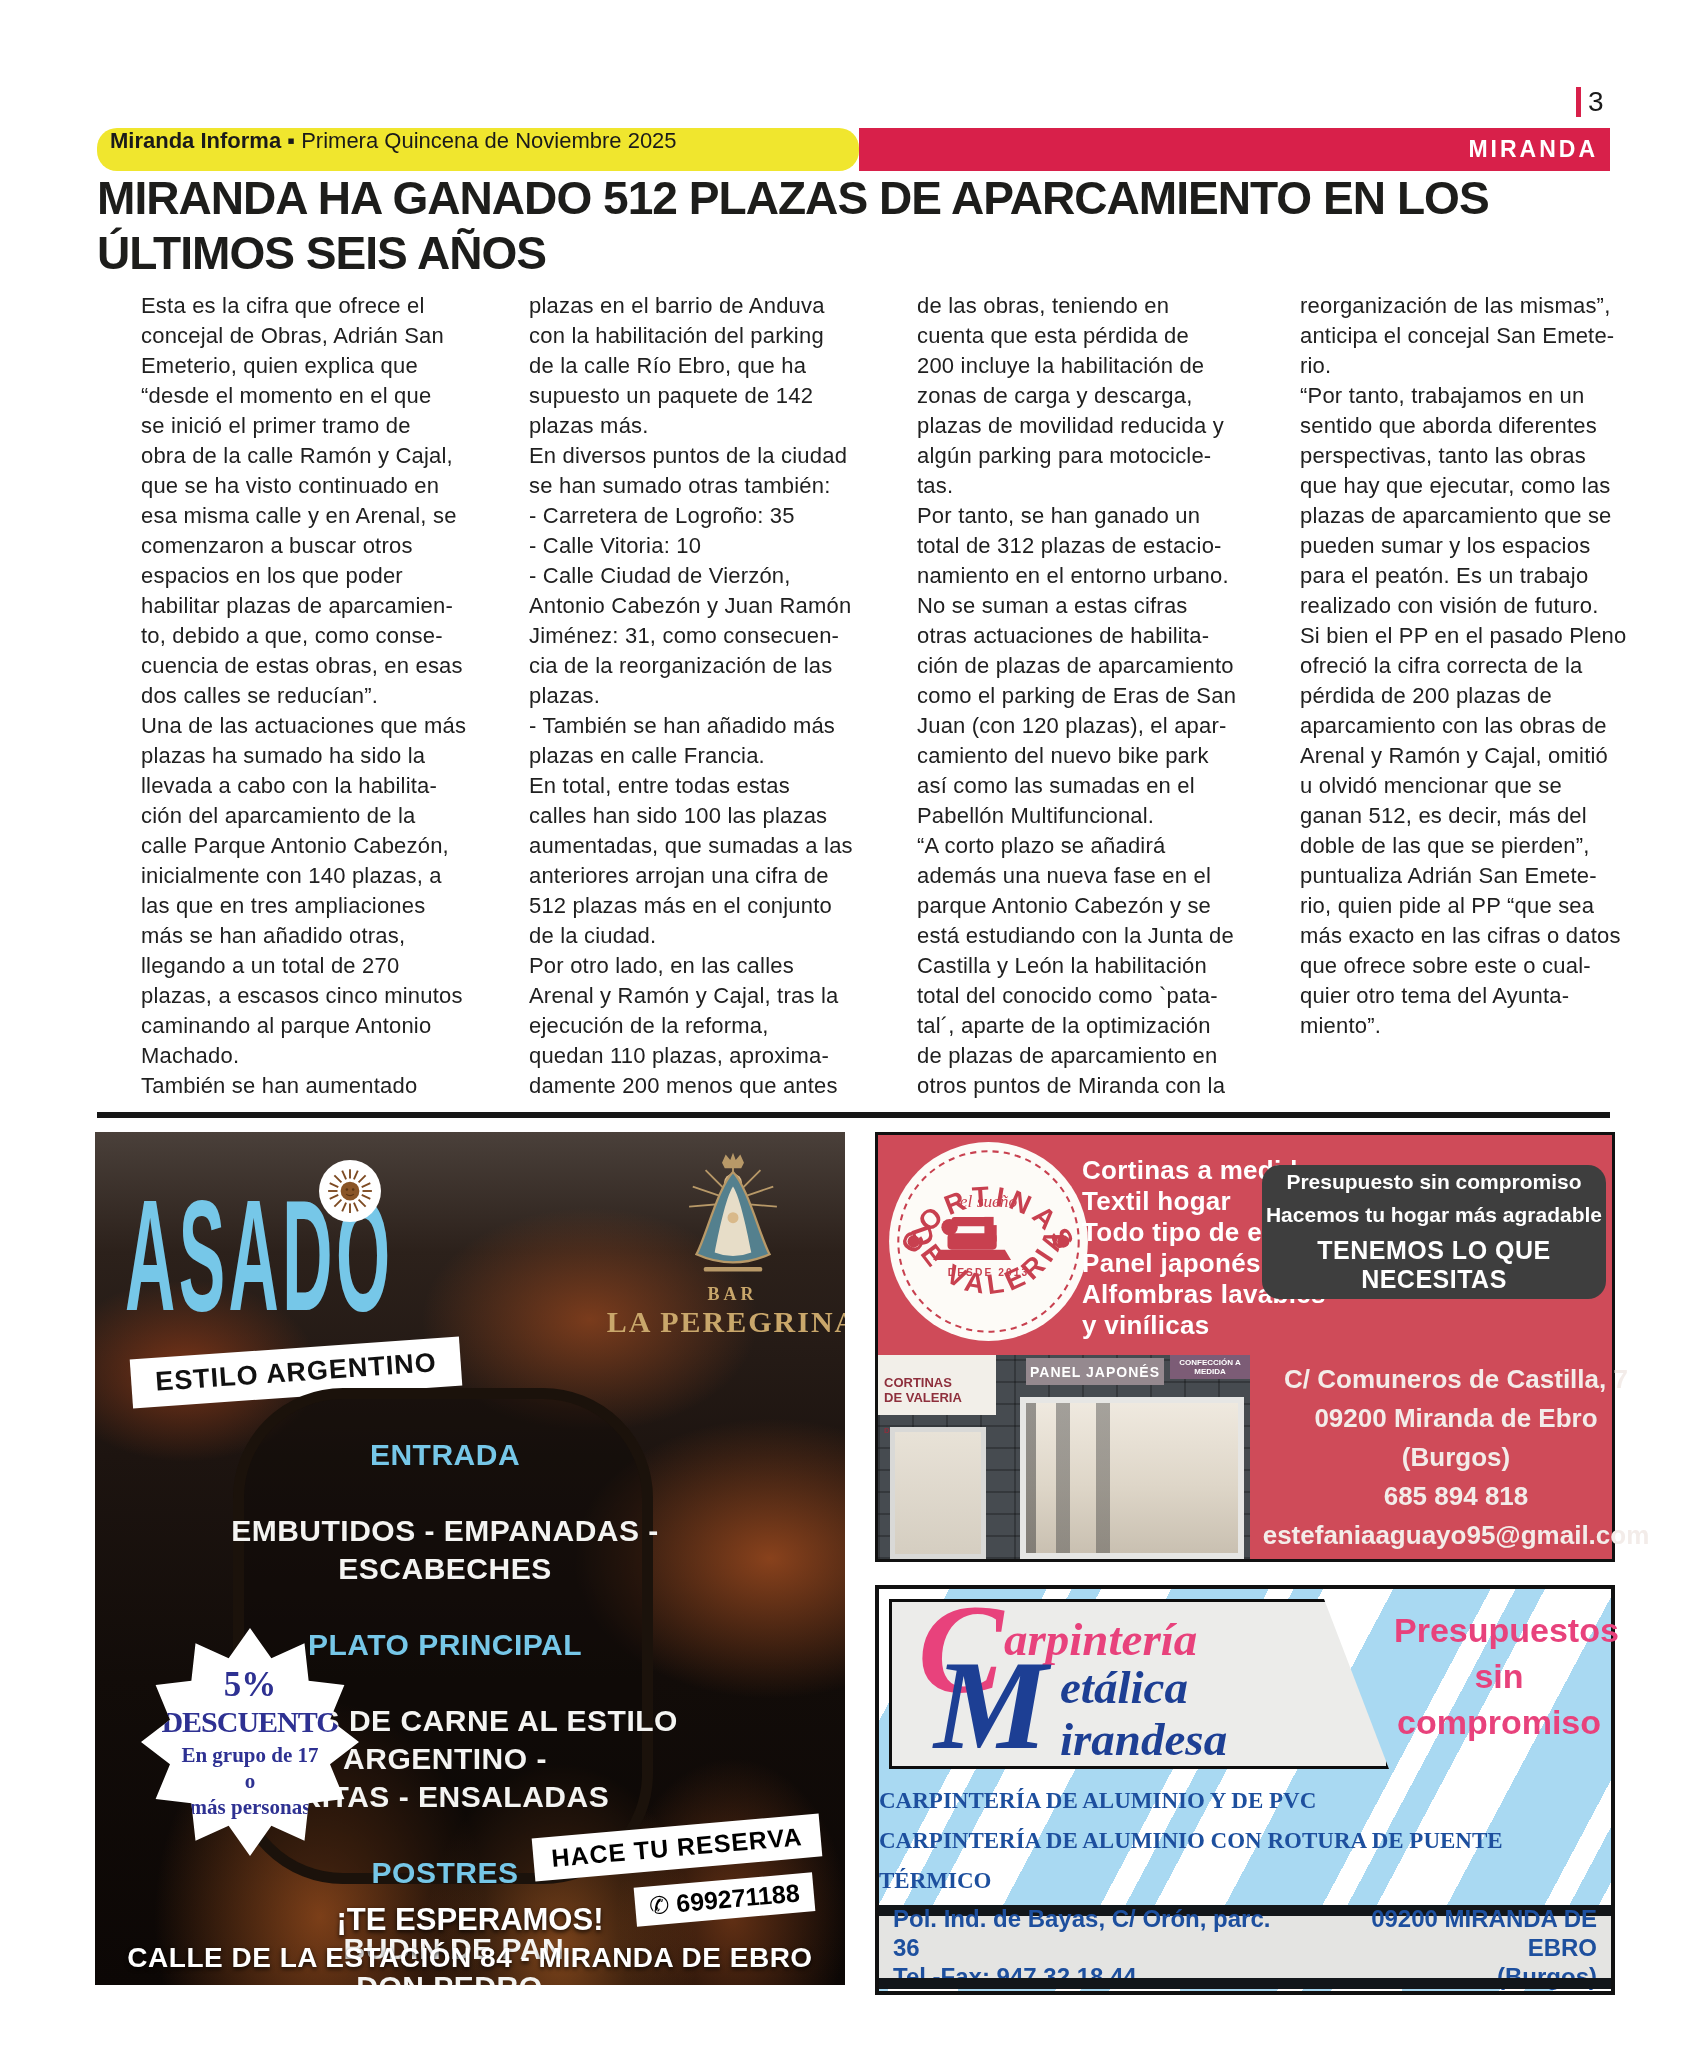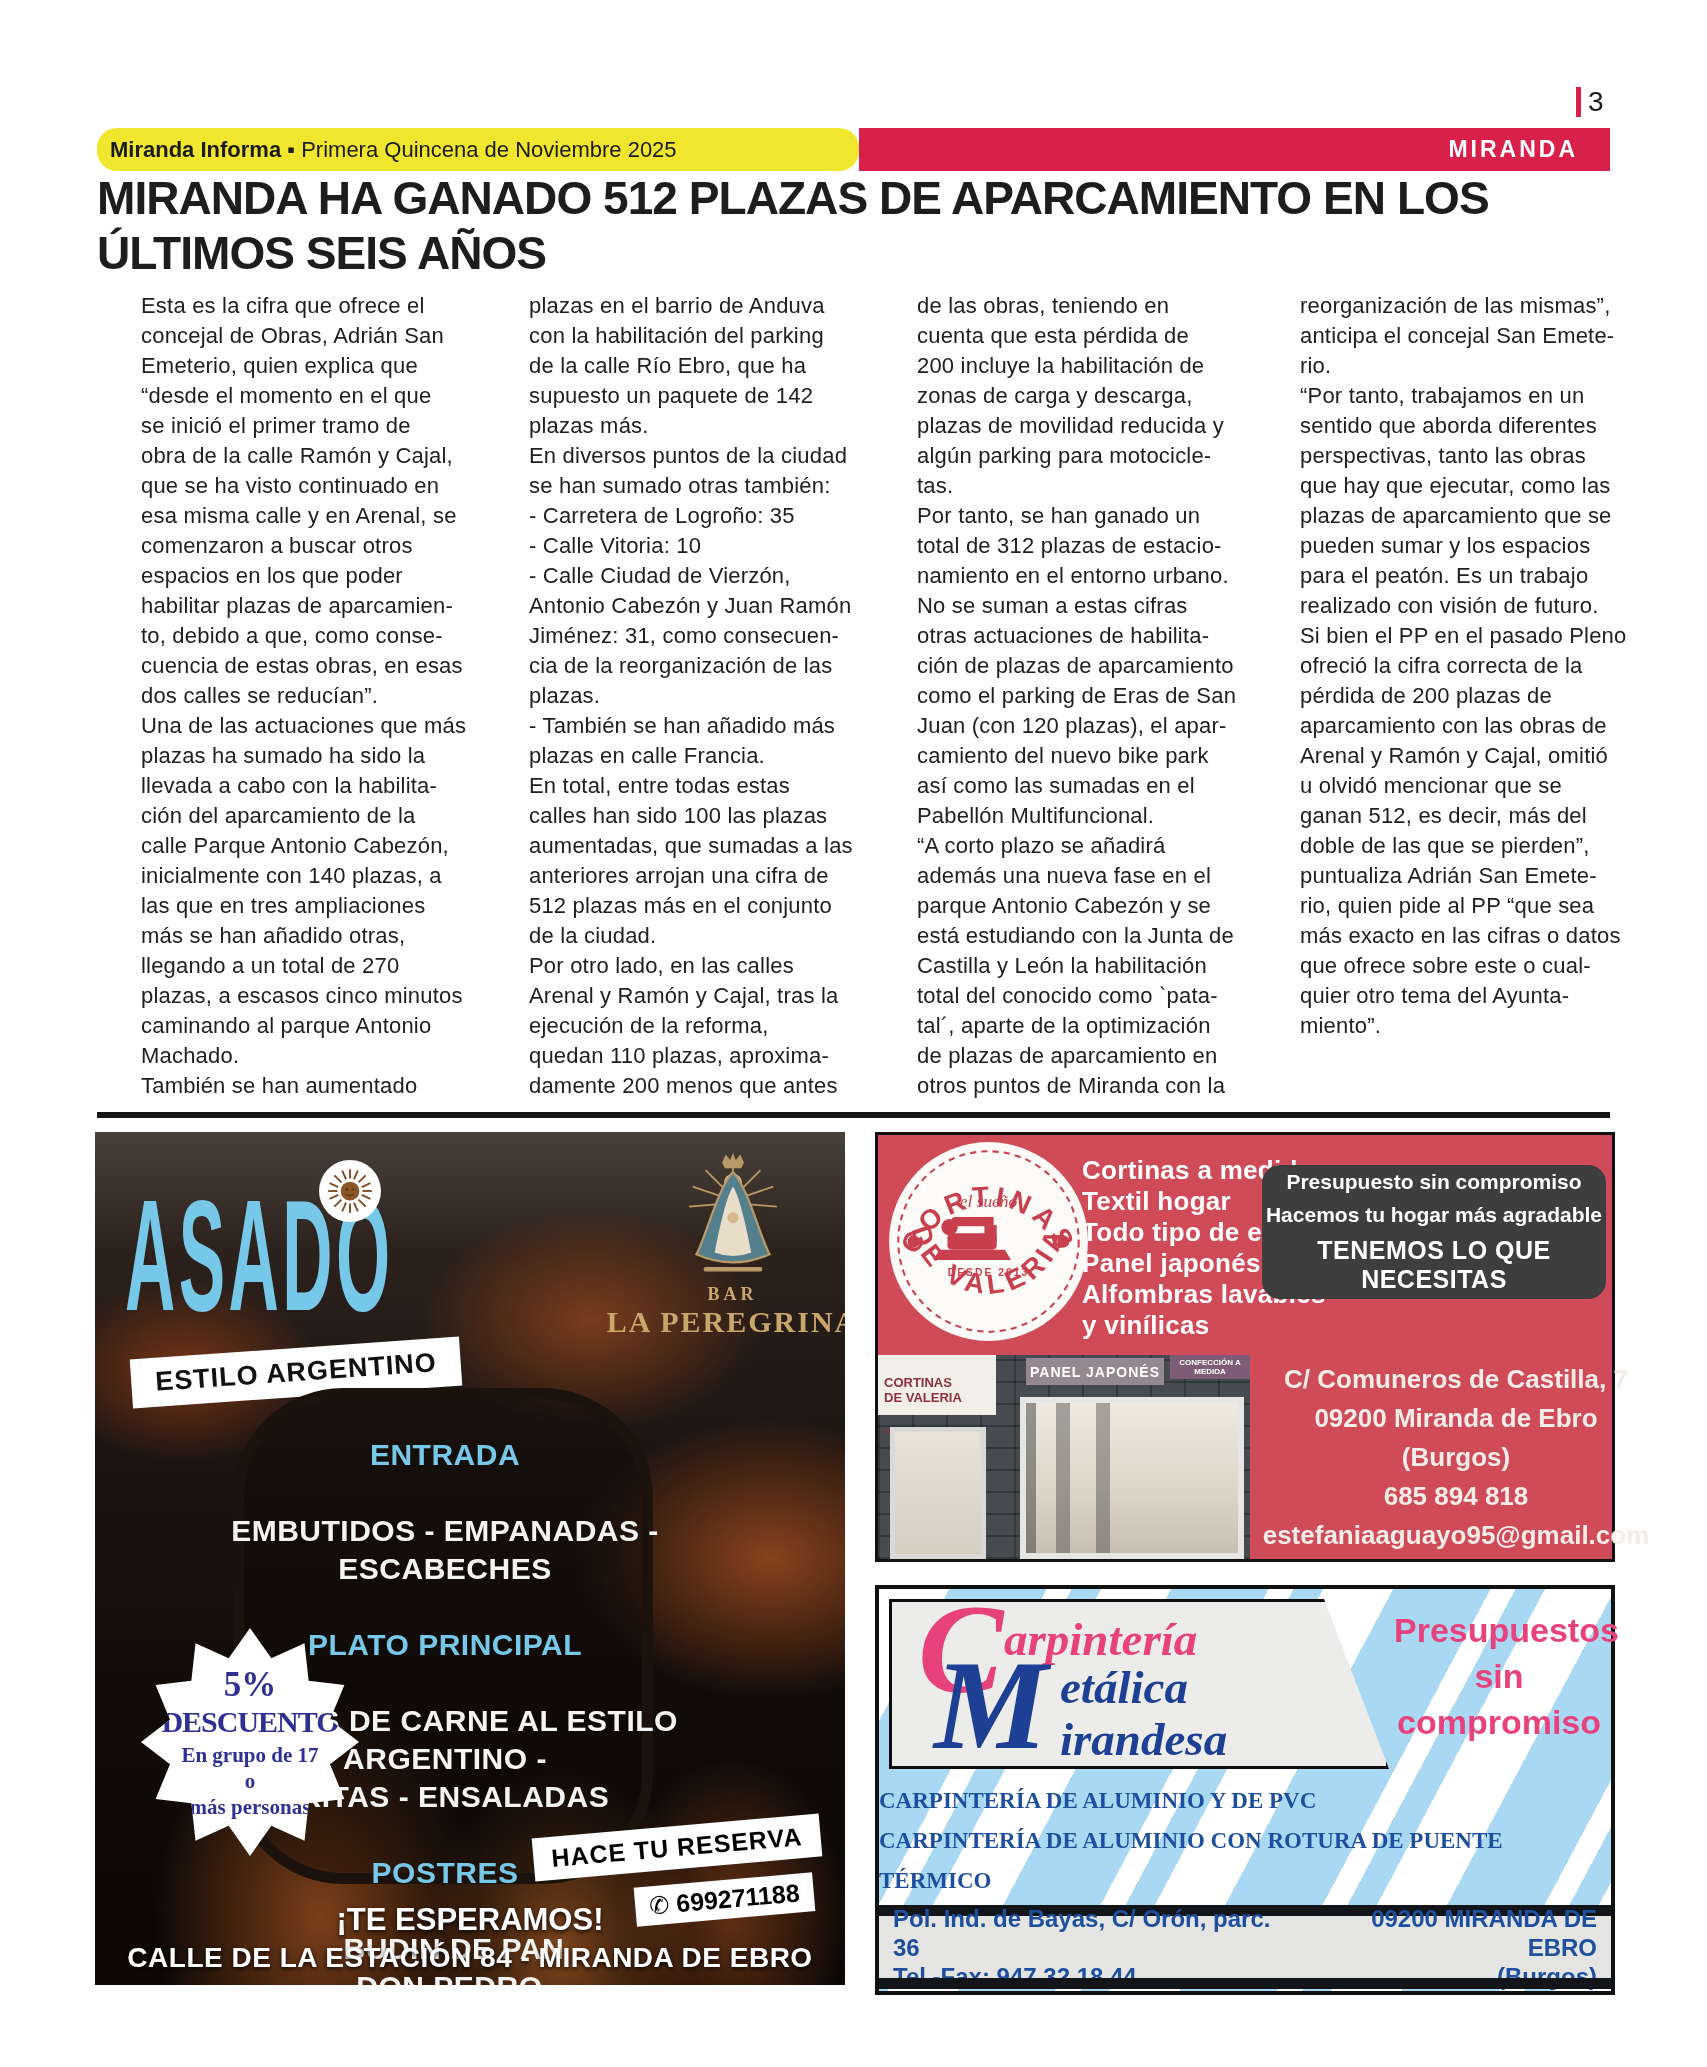--- a/index.html
+++ b/index.html
@@ -4,25 +4,25 @@
 <style>
   * { box-sizing: border-box; margin: 0; padding: 0; }
   body { background:#888; font-family:"Liberation Sans", sans-serif; }
   .page { position:relative; width:1707px; height:2067px; background:#fff; overflow:hidden; margin:0 auto; }
 
   
   .pagenum { position:absolute; left:1576px; top:86px; display:flex; align-items:center; gap:7px; }
   .pagenum .tick { width:5px; height:30px; background:#d8204a; }
   .pagenum .num { font-size:28px; color:#1a1a1a; }
   .hdr-yellow { position:absolute; left:97px; top:128px; width:762px; height:43px; background:#f0e62e;
-    display:flex; align-items:center; padding-left:13px; font-size:22px; color:#1a1a1a; white-space:pre;border-radius:20px; }
+    display:flex; align-items:flex-start; padding-left:13px; font-size:22px; color:#1a1a1a; white-space:pre;border-radius:20px; }
   .hdr-yellow .b { font-weight:700; }
   .hdr-red { position:absolute; left:859px; top:128px; width:751px; height:43px; background:#d8204a;
     color:#fff; font-weight:700; font-size:23px; letter-spacing:3px; display:flex; align-items:center;
-    justify-content:flex-end; padding-right:32px; }
+    justify-content:flex-end; padding-right:12px; }
 
   
   .headline { position:absolute; left:97px; top:170px; width:1540px; font-size:47px; line-height:55px;
     font-weight:700; color:#1d1d1b; letter-spacing:-1px; transform:scaleX(.98); transform-origin:left top; }
   .col { position:absolute; top:291px; width:362px; font-size:22px; line-height:30px; color:#202020;
     white-space:pre-line; letter-spacing:.2px;margin-left:44px; }
   .c1 { left:97px; } .c2 { left:485px; } .c3 { left:873px; } .c4 { left:1256px; }
   .rule { position:absolute; left:97px; top:1112px; width:1513px; height:6px; background:#161616; }
 
   

